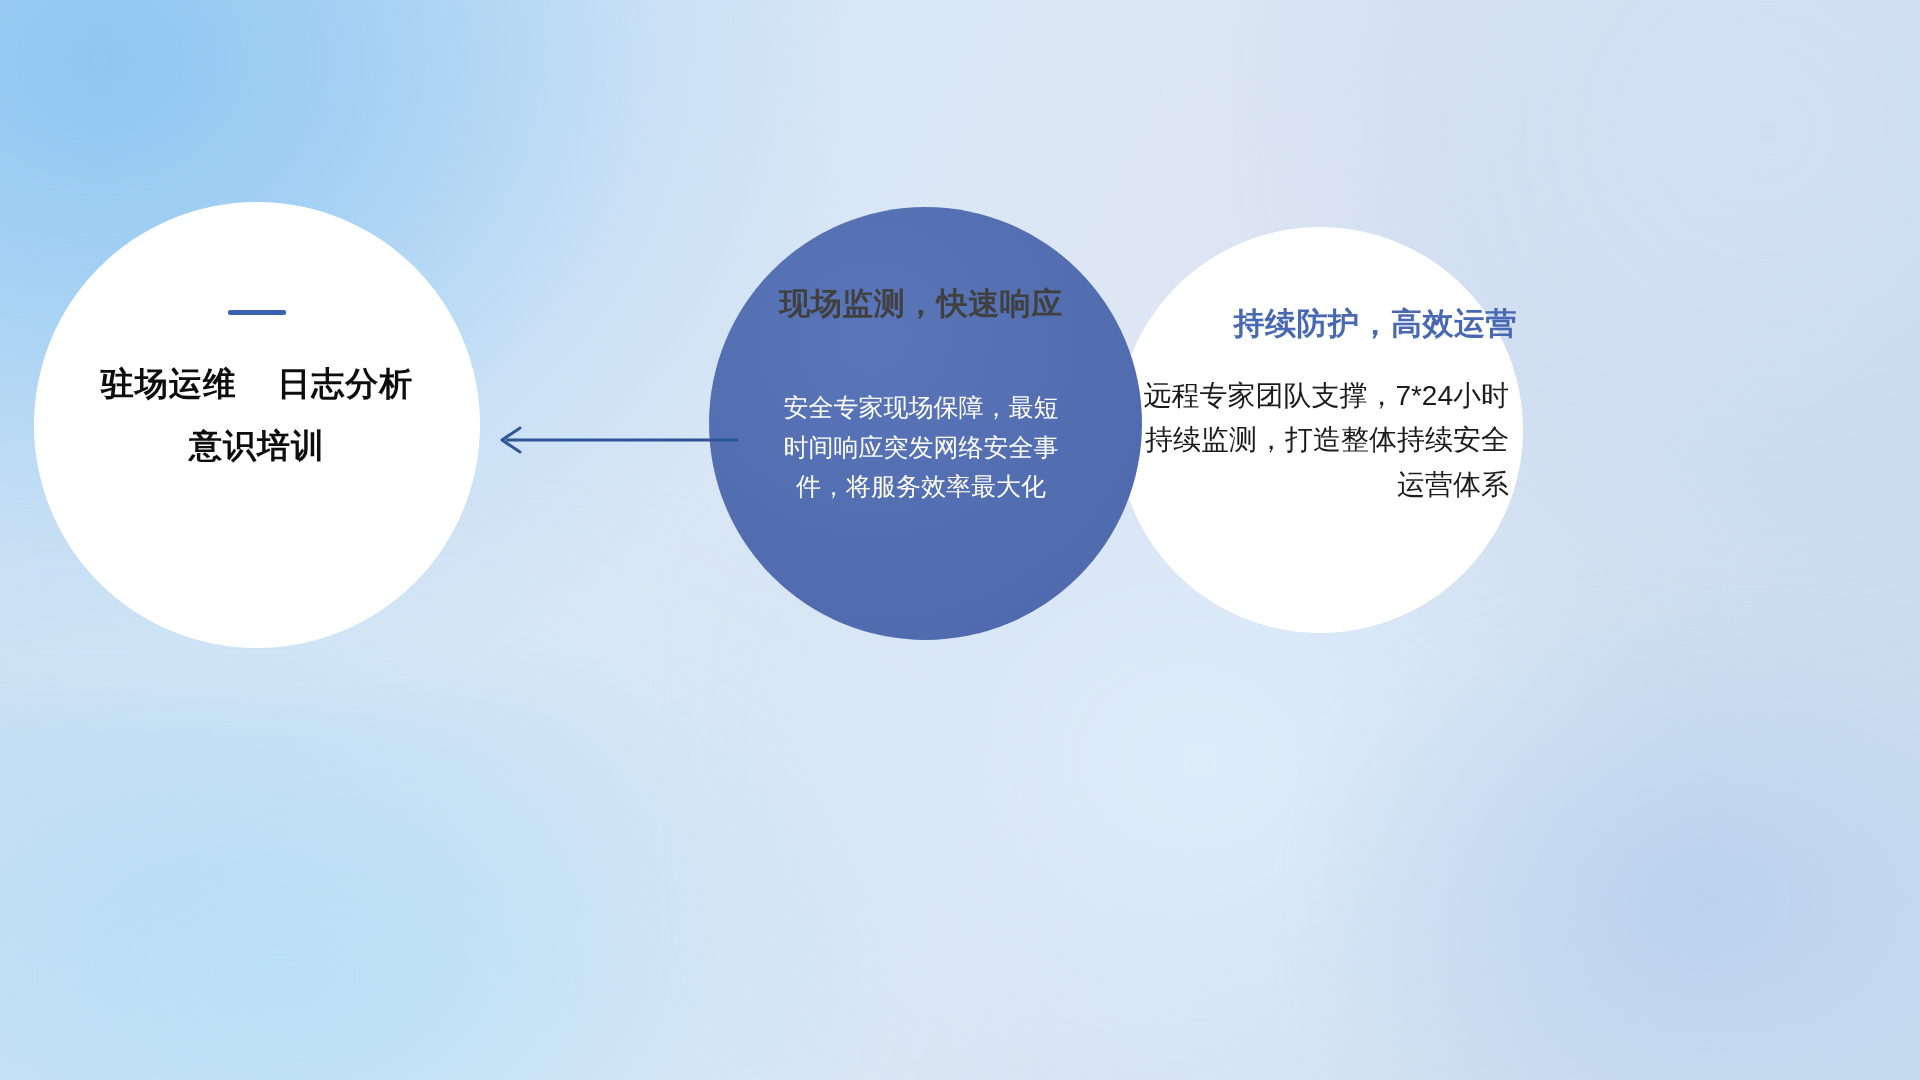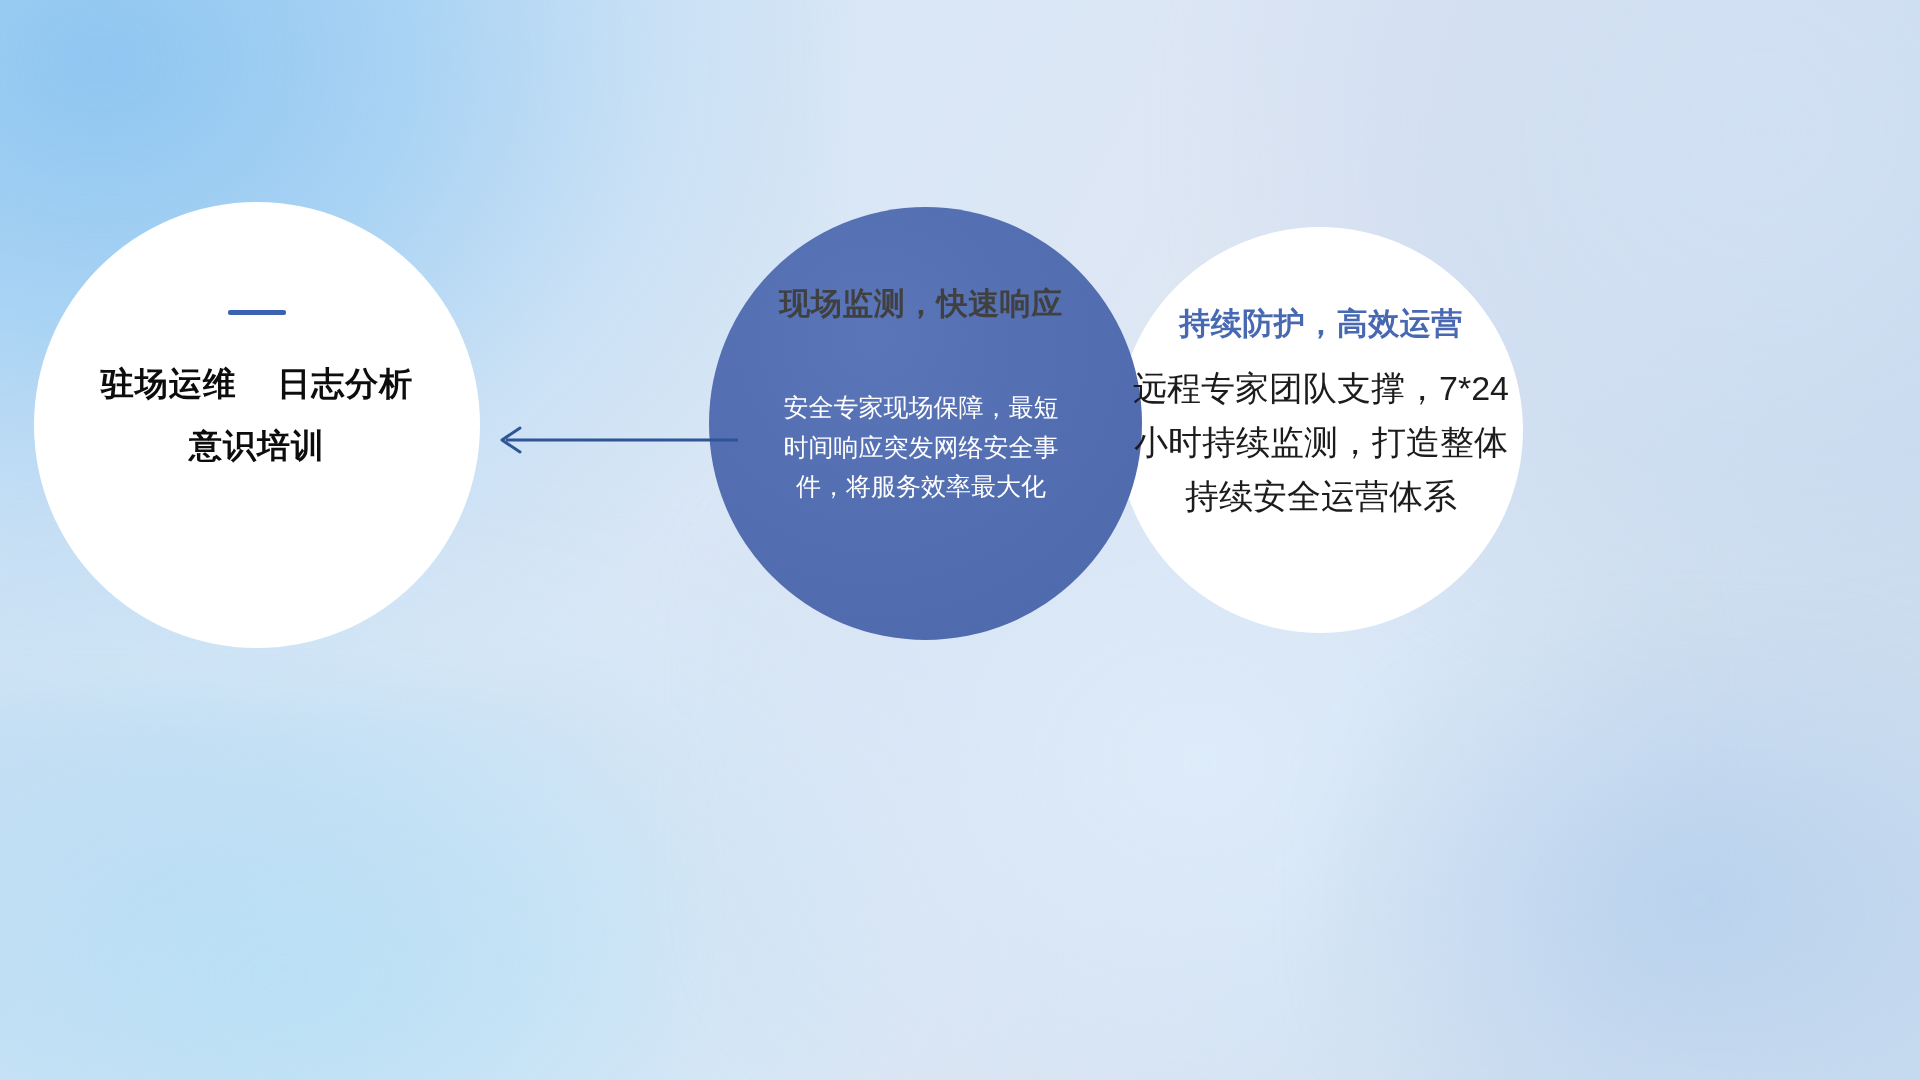--- a/index.html
+++ b/index.html
@@ -192,37 +192,37 @@
     padding: 0 16px;
     text-align: center;
   }
 
   
   #right-content {
     position: absolute;
     left: 1125px;
     top: 255px;
     width: 392px;
-    text-align: center;
+    text-align: right;
     z-index: 2;
   }
   #right-heading {
     color: #4869b2;
     font-weight: bold;
     font-size: 31px;
     line-height: 1.2;
     letter-spacing: 0.5px;
     white-space: nowrap;
     margin-top: 50px;
   }
   #right-body {
     color: #1c1c1c;
-    font-size: 34px;
+    font-size: 28px;
     line-height: 1.58;
-    margin-top: 20px;
+    margin-top: 32px;
     padding: 0 8px;
   }
 
   
   #arrow {
     position: absolute;
     left: 480px;
     top: 408px;
     width: 260px;
     height: 64px;

